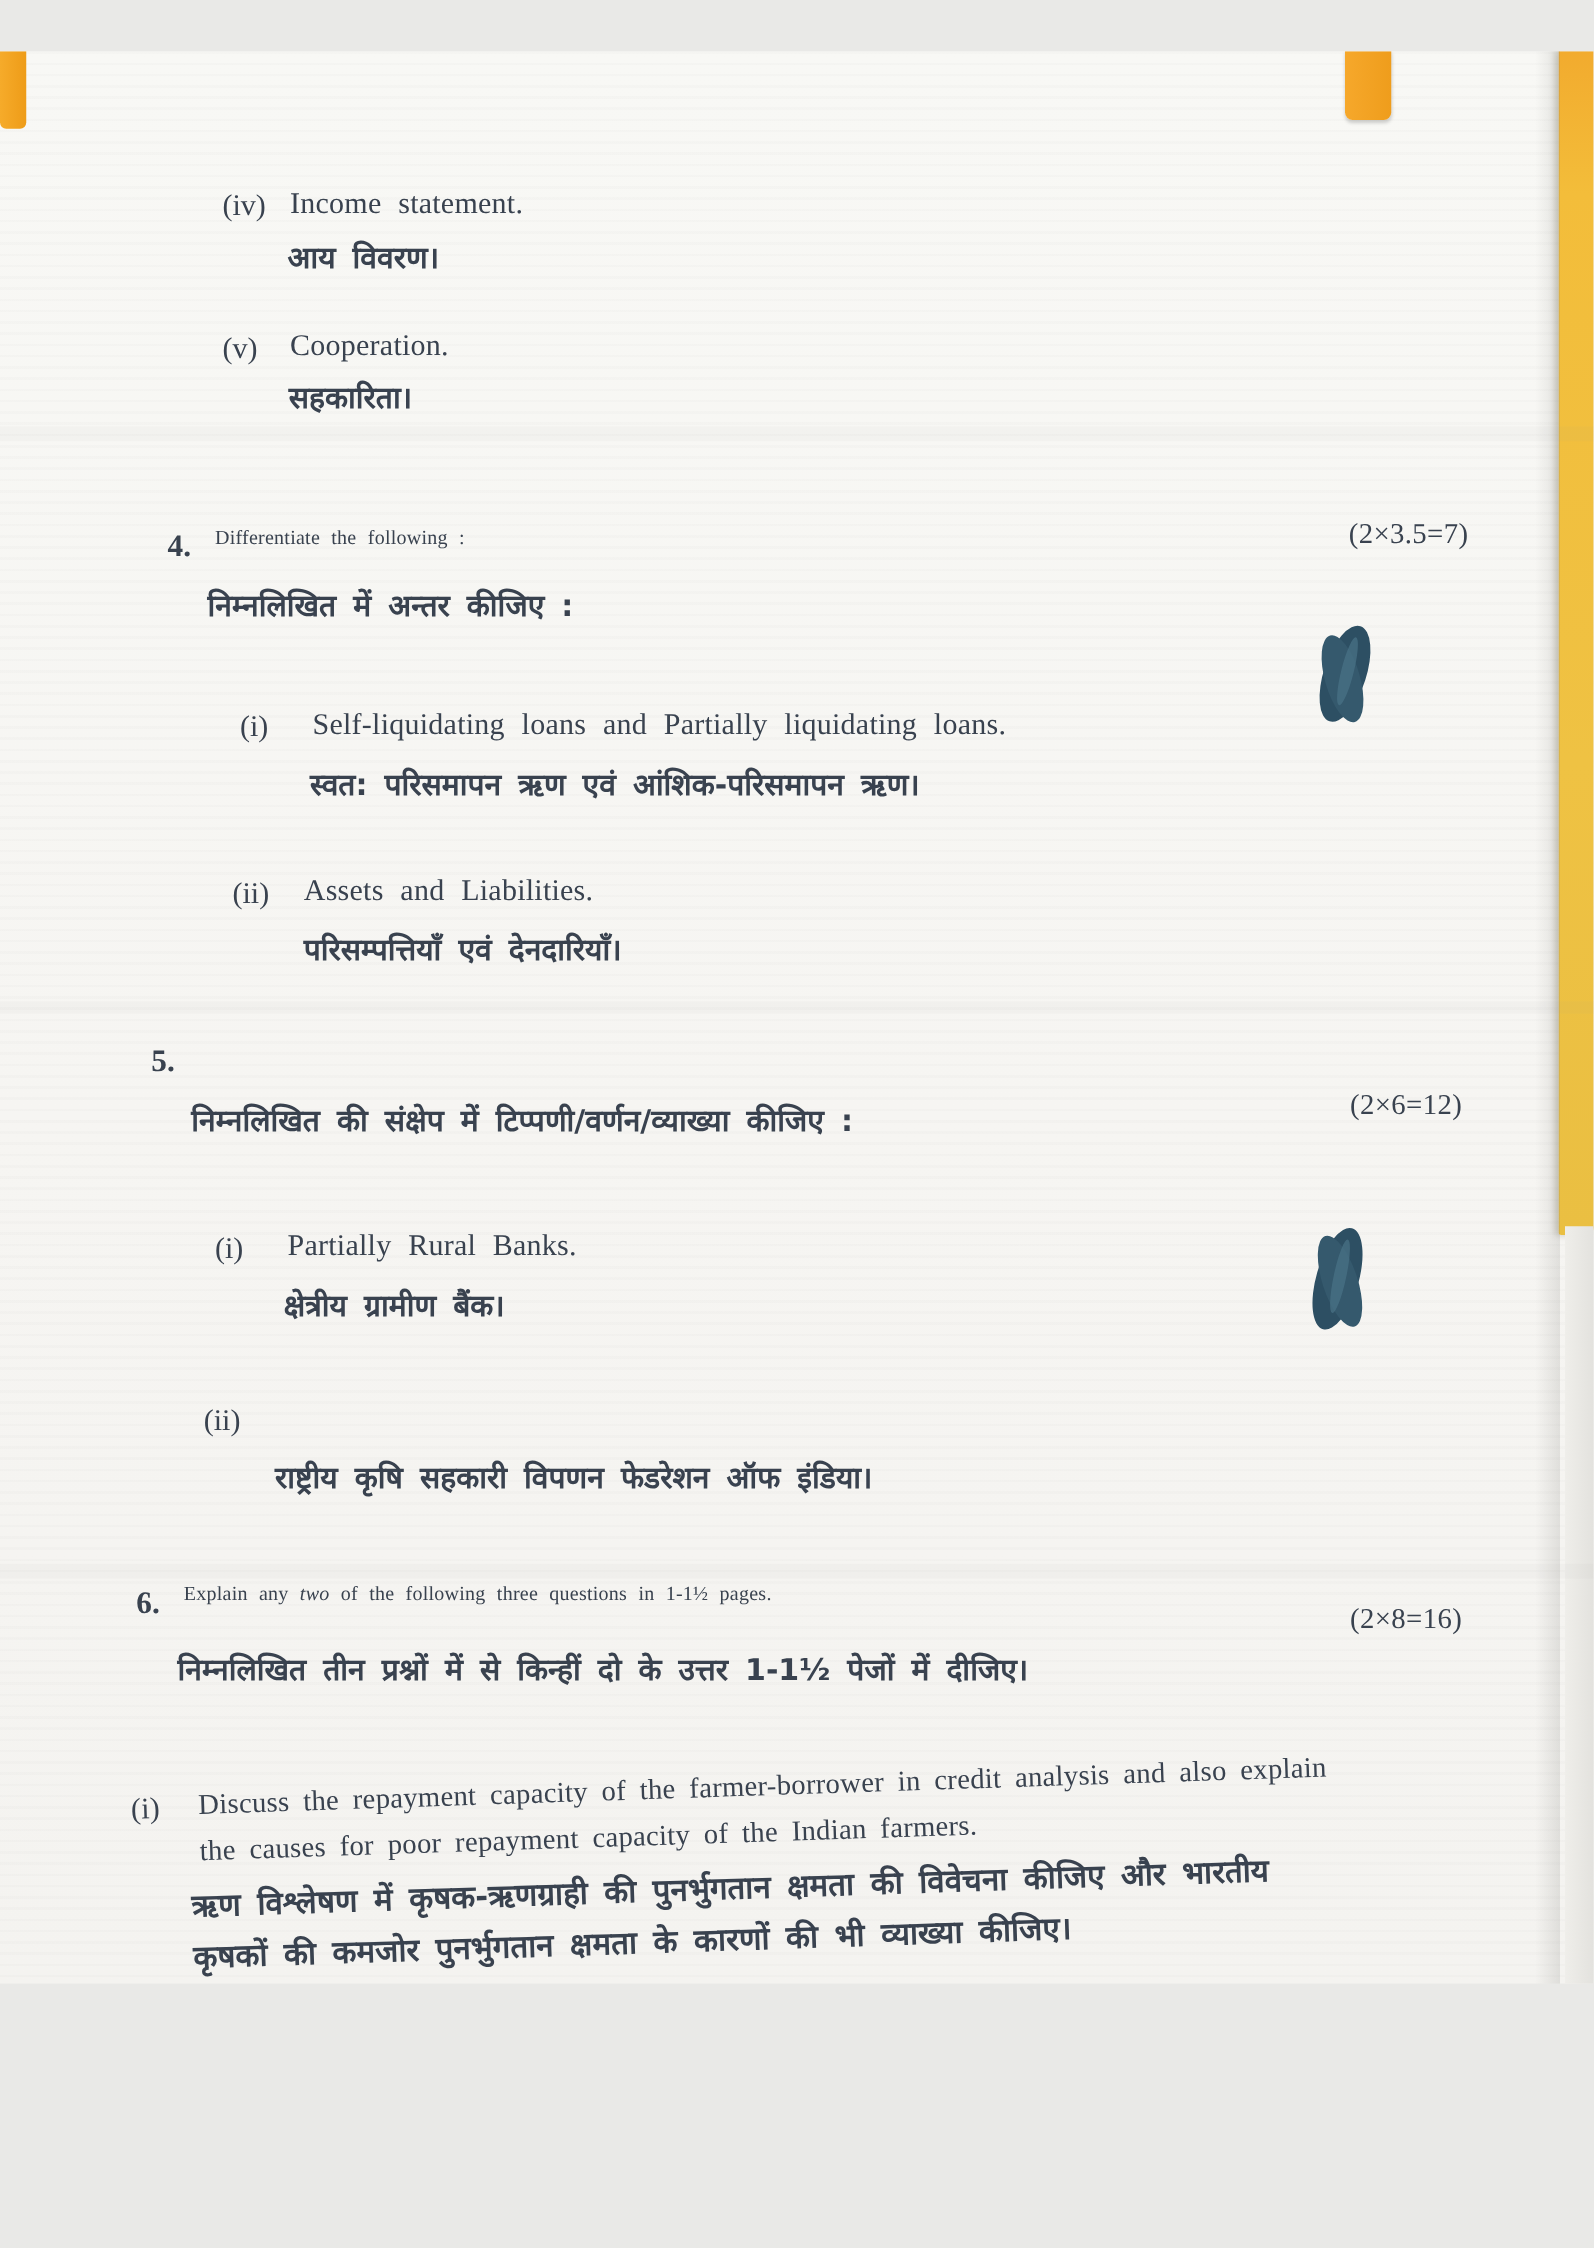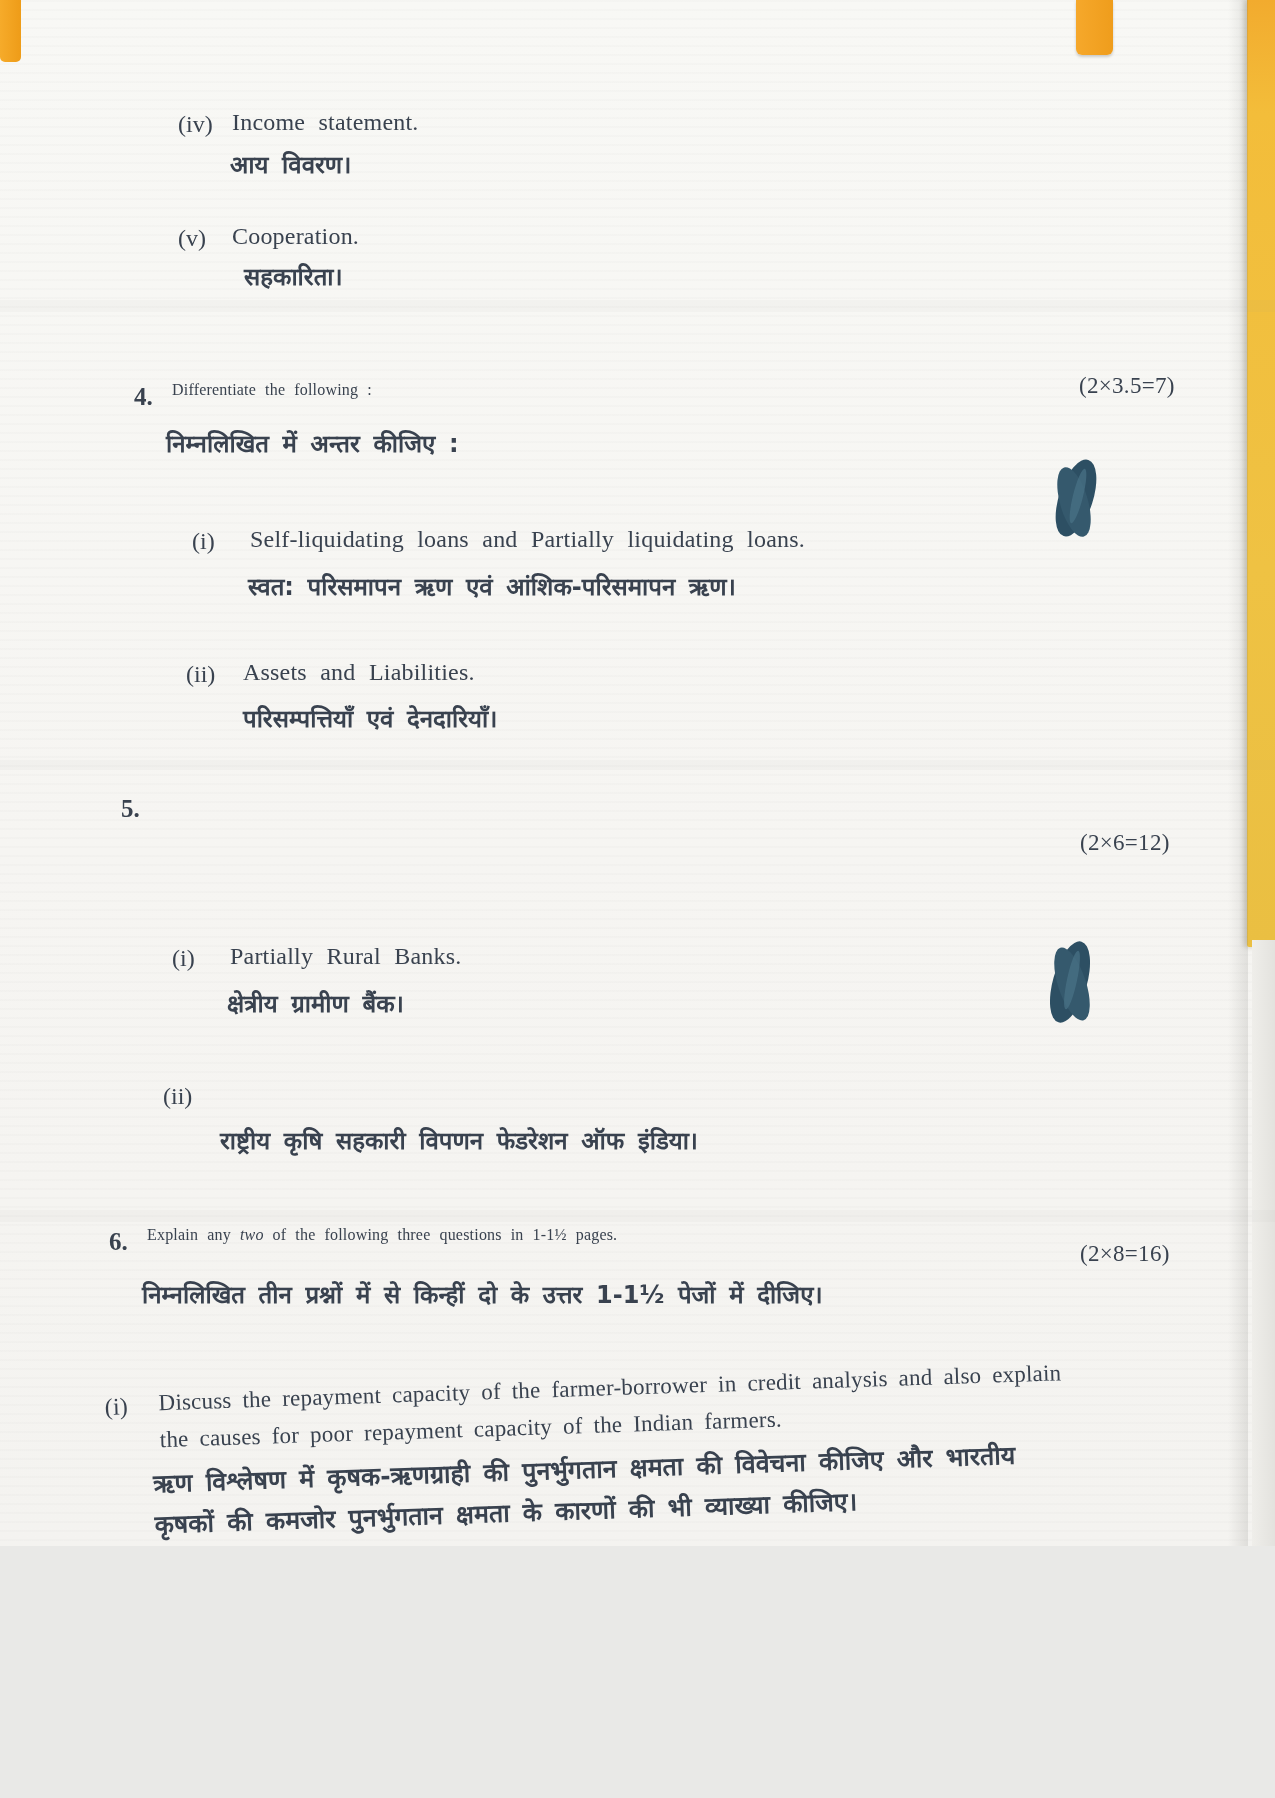--- a/index.html
+++ b/index.html
@@ -1,19 +1,20 @@
 <!DOCTYPE html>
 <html><head>
 <meta charset="utf-8">
 <style>
   html,body { margin:0; padding:0; background:#e9e9e7; }
   #page {
     position:relative; width:1275px; height:1546px; overflow:hidden;
     background:linear-gradient(180deg,#f8f8f5 0%, #f6f5f2 55%, #f4f3f0 100%);
     font-family:"Liberation Serif","DejaVu Serif",serif;
+    margin-top:41px;
   }
   
   #page::before {
     content:""; position:absolute; inset:0; pointer-events:none;
     background:repeating-linear-gradient(180deg, rgba(150,150,150,0.035) 0 2px, rgba(0,0,0,0) 2px 9px);
   }
   .band { position:absolute; left:0; width:100%; background:rgba(160,160,160,0.05); pointer-events:none; }
 
   .t { position:absolute; white-space:nowrap; color:#39424f; }
   .en  { font-family:"Liberation Serif","DejaVu Serif",serif; font-size:24px; word-spacing:0.30em; letter-spacing:0.2px; }
@@ -22,21 +23,21 @@
   .num { font-family:"Liberation Serif","DejaVu Serif",serif; font-size:24px; }
   .qnum { font-weight:bold; font-size:25px; }
   .marks { font-size:23px; word-spacing:normal; letter-spacing:0.3px; }
 
   
   .p-iv-num  { left:178px; top:111px; }
   .p-iv-en   { left:232px; top:109px; }
   .p-iv-hi   { left:230px; top:147px; }
   .p-v-num   { left:178px; top:225px; }
   .p-v-en    { left:232px; top:223px; }
-  .p-v-hi    { left:244px; top:259px; }
+  .p-v-hi    { left:231px; top:259px; }
 
   .p-q4-num  { left:134px; top:383px; }
   .p-q4-en   { left:172px; top:381px; }
   .p-q4-hi   { left:166px; top:426px; }
   .p-q4-marks{ left:1079px; top:373px; }
   .p-q4i-num { left:192px; top:528px; }
   .p-q4i-en  { left:250px; top:526px; }
   .p-q4i-hi  { left:248px; top:569px; }
   .p-q4ii-num{ left:186px; top:661px; }
   .p-q4ii-en { left:243px; top:659px; }
@@ -130,20 +131,21 @@
 
   <span class="t num p-q4i-num">(i)</span>
   <span class="t en  p-q4i-en">Self-liquidating loans and Partially liquidating loans.</span>
   <span class="t hi  p-q4i-hi">स्वत: परिसमापन ऋण एवं आंशिक-परिसमापन ऋण।</span>
 
   <span class="t num p-q4ii-num">(ii)</span>
   <span class="t en  p-q4ii-en">Assets and Liabilities.</span>
   <span class="t hi  p-q4ii-hi">परिसम्पत्तियाँ एवं देनदारियाँ।</span>
 
   <span class="t num qnum p-q5-num">5.</span>
+  <span class="t hi p-q5-hi">निम्नलिखित की संक्षेप में टिप्पणी/वर्णन/व्याख्या कीजिए :</span>
   <span class="t en marks p-q5-marks">(2×6=12)</span>
 
   <span class="t num p-q5i-num">(i)</span>
   <span class="t en  p-q5i-en">Partially Rural Banks.</span>
   <span class="t hi  p-q5i-hi">क्षेत्रीय ग्रामीण बैंक।</span>
 
   <span class="t num p-q5ii-num">(ii)</span>
   <span class="t hi  p-q5ii-hi">राष्ट्रीय कृषि सहकारी विपणन फेडरेशन ऑफ इंडिया।</span>
 
   <span class="t num qnum p-q6-num">6.</span>

